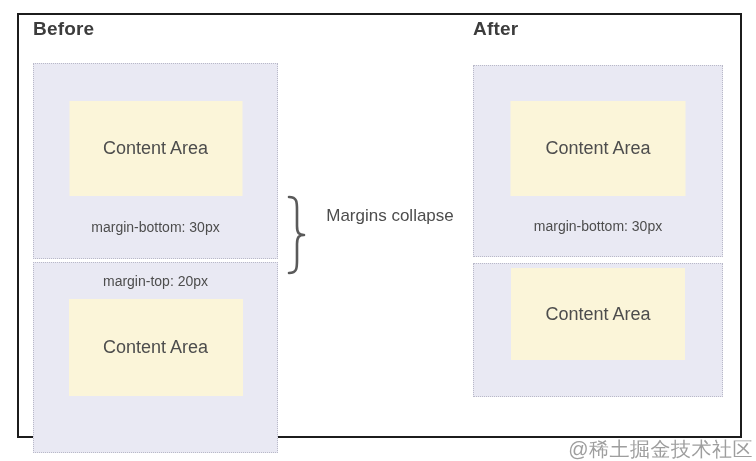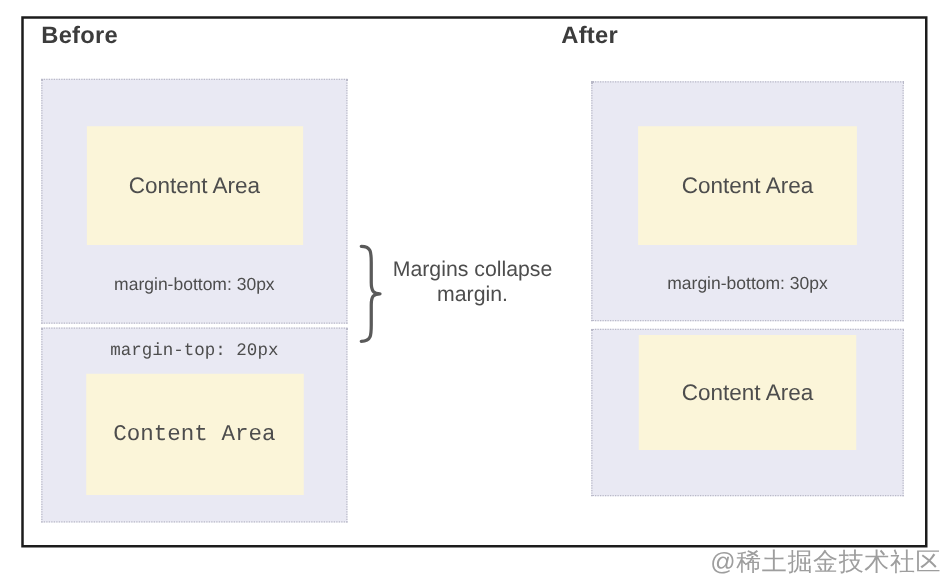--- a/index.html
+++ b/index.html
@@ -19,27 +19,27 @@
   }
   .frame{
     position:absolute;left:17px;top:13px;width:721px;height:421px;
     border:2px solid var(--frame-border);background:#ffffff;
   }
   .col-title{
     position:absolute;top:18px;font-size:19px;font-weight:bold;
     color:var(--title);text-align:left;letter-spacing:.2px;
   }
   #title-before{left:33px;width:245px;}
-  #title-after{left:449px;width:250px;}
+  #title-after{left:473px;width:250px;}
   .panel{
     position:absolute;background:var(--panel-fill);
     border:1px dotted var(--panel-border);box-sizing:border-box;
   }
   #before-1{left:33px;top:63px;width:245px;height:196px;}
-  #before-2{left:33px;top:262px;width:245px;height:156px;font-family:Liberation Mono, monospace;}
+  #before-2{left:33px;top:262px;width:245px;height:191px;}
   #after-1{left:473px;top:65px;width:250px;height:192px;}
   #after-2{left:473px;top:263px;width:250px;height:134px;}
   .content-box{
     position:absolute;left:50%;transform:translateX(-50%);
     background:var(--content-fill);display:flex;align-items:center;justify-content:center;
     font-size:18px;color:var(--text);text-align:center;
   }
   #before-1 .content-box{top:37px;width:173px;height:95px;}
   #before-2 .content-box{top:36px;width:174px;height:97px;}
   #after-1 .content-box{top:35px;width:175px;height:95px;}
@@ -47,21 +47,21 @@
   .margin-label{
     position:absolute;left:0;right:0;display:flex;align-items:center;justify-content:center;
     font-size:14px;color:var(--text);
   }
   #before-1 .margin-label{top:132px;height:62px;}
   #before-2 .margin-label{top:0;height:36px;}
   #after-1 .margin-label{top:130px;height:60px;}
   #brace{position:absolute;left:285px;top:194px;width:22px;height:82px;}
   #brace svg{display:block;width:22px;height:82px;}
   #annotation{
-    position:absolute;left:298px;top:206px;width:160px;text-align:center;
+    position:absolute;left:310px;top:206px;width:160px;text-align:center;
     font-size:17px;line-height:20px;color:var(--text);
   }
   #watermark{
     position:absolute;right:3px;top:436px;font-size:20px;color:var(--watermark);
     letter-spacing:.5px;white-space:nowrap;
   }
 </style>
 </head>
 <body>
 
@@ -88,21 +88,20 @@
 
   <div id="brace">
     <svg viewBox="0 0 22 82" xmlns="http://www.w3.org/2000/svg" aria-hidden="true">
       <path d="M 4 3 C 12 3 12 8 12 16 L 12 32 C 12 39 14 41 19 41
                C 14 41 12 43 12 50 L 12 66 C 12 74 12 79 4 79" fill="none" stroke="var(--brace)" stroke-width="2.6" stroke-linecap="round" stroke-linejoin="round"></path>
     </svg>
   </div>
 
   <div id="annotation">
     <div>Margins collapse</div>
-    <div>margin.</div>
   </div>
 
   <div class="panel" id="after-1">
     <div class="content-box">
       <span>Content Area</span>
     </div>
     <div class="margin-label">margin-bottom: 30px</div>
   </div>
 
   <div class="panel" id="after-2">

